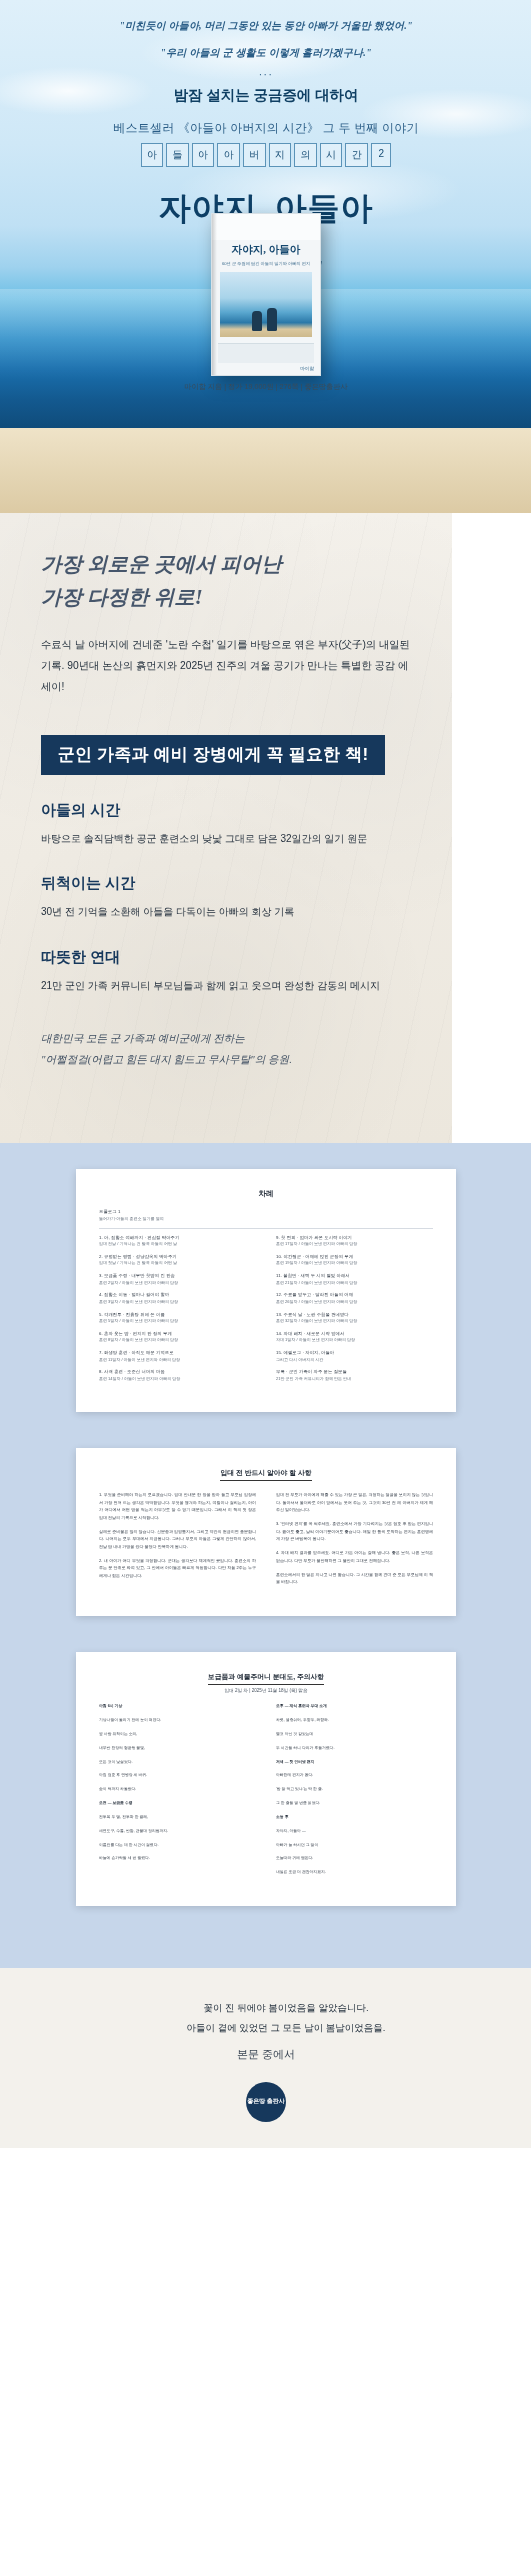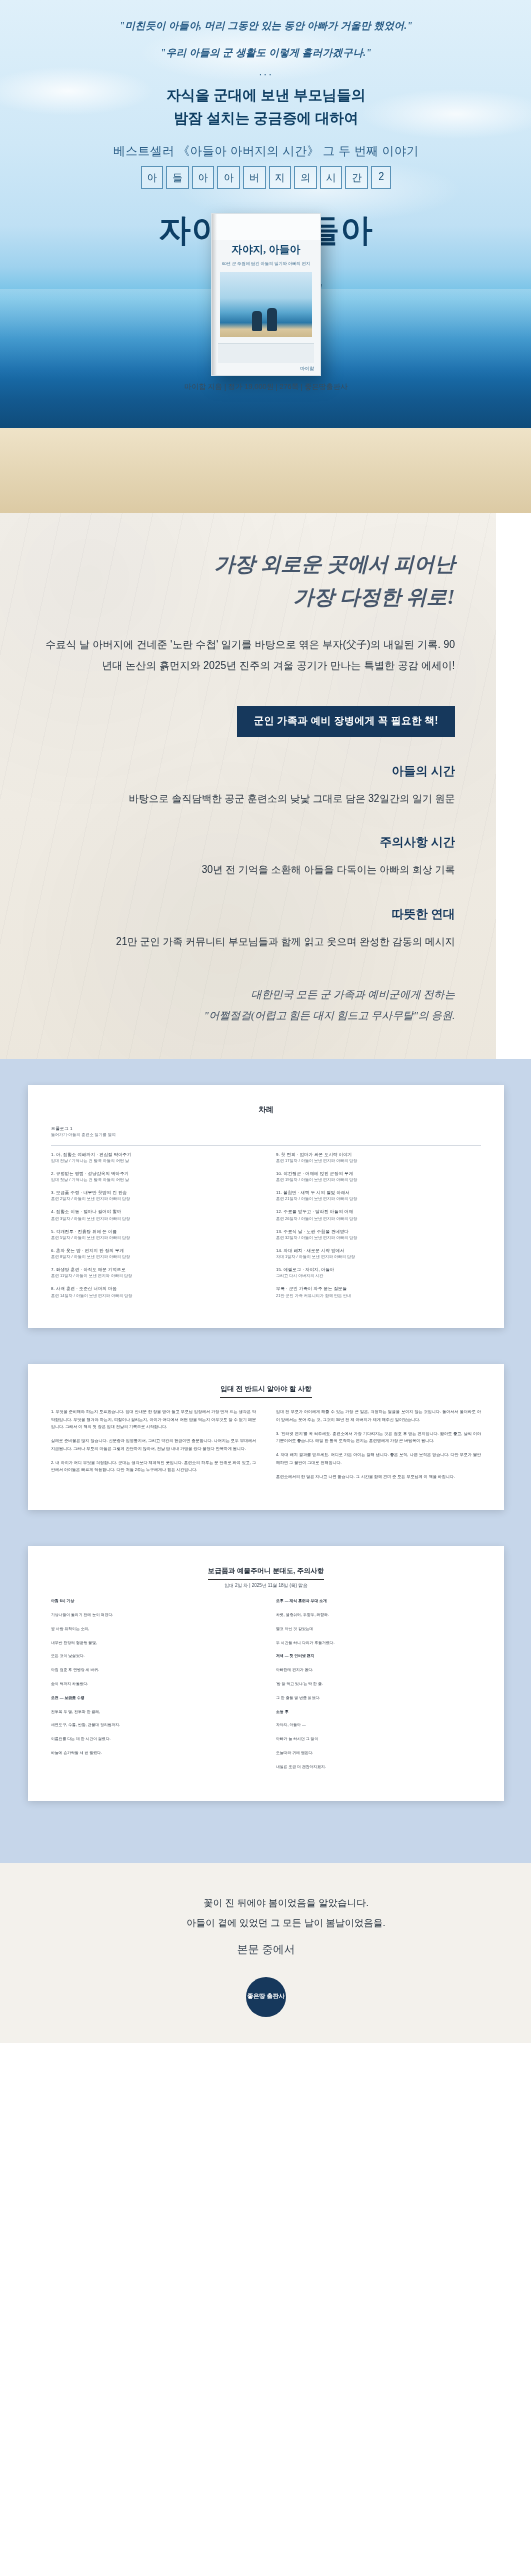--- a/index.html
+++ b/index.html
@@ -126,28 +126,28 @@
 
   .book-meta { position:absolute; left:0; right:0; top:382px; text-align:center; font-size:7.2px; color:#3b4a57; z-index:5; }
   .hero-bottom {
     position:absolute; left:0; right:0; bottom:18px; text-align:center; z-index:5;
     font-size:10px; color:#26313c; font-weight:bold; line-height:1.8;
   }
 
   
   .paper {
     position:relative;
-    width:496px;
-    padding:35px 41px 33px;
+    width:452px;
+    padding:35px 41px 72px;
     background:
       radial-gradient(circle at 18% 12%, rgba(0,0,0,.035), rgba(0,0,0,0) 38%),
       radial-gradient(circle at 82% 30%, rgba(0,0,0,.03), rgba(0,0,0,0) 40%),
       radial-gradient(circle at 45% 78%, rgba(0,0,0,.035), rgba(0,0,0,0) 42%),
       linear-gradient(180deg,#f5f2ec,#efebe3 55%,#ece7dd);
-    text-align:right;
+    text-align:left;
   }
   .paper:before {
     content:""; position:absolute; inset:0;
     background:
       repeating-linear-gradient(102deg, rgba(255,255,255,0) 0 29px, rgba(0,0,0,.018) 29px 30px),
       repeating-linear-gradient(14deg, rgba(255,255,255,0) 0 40px, rgba(0,0,0,.015) 40px 40px);
     pointer-events:none;
   }
   .paper > * { position:relative; z-index:2; }
   .paper-head {
@@ -158,45 +158,45 @@
     color:#46566b;
     line-height:1.6;
   }
   .paper-p {
     margin-top:20px;
     font-size:10.3px;
     line-height:2.05;
     color:#23303d;
   }
   .highlight-bar {
-    margin:30px auto 0;
+    margin:38px auto 0;
     display:inline-block;
     background:#16385c;
     color:#ffffff;
-    font-size:10px;
+    font-size:17px;
     font-weight:bold;
     padding:8.4px 16.7px;
     letter-spacing:0.2px;
   }
   .kv-block { margin-top:26px; }
-  .kv-title { font-size:12px; font-weight:bold; color:#16385c; }
+  .kv-title { font-size:15px; font-weight:bold; color:#16385c; }
   .kv-desc { margin-top:9px; font-size:10px; line-height:1.95; color:#25313e; }
   .hand-foot {
     margin-top:33px;
     font-family:"Liberation Serif", serif;
     font-style:italic;
     font-size:10.6px;
     line-height:2;
     color:#3d4d60;
   }
 
   
   .preview { background:#c6d6ea; padding:26px 0 26px; }
   .sheet {
-    width:476px; margin:0 auto 36px;
+    width:380px; margin:0 auto 36px;
     background:#ffffff;
     box-shadow:0 1.5px 7.6px rgba(0,0,0,.16);
     padding:20px 23px 23px;
   }
   .sheet + .sheet { margin-top:0; }
   .sheet-title { text-align:center; font-size:7.6px; font-weight:bold; color:#2b3440; margin-bottom:10.6px; }
   .toc-cols { display:flex; gap:20px; }
   .toc-col { flex:1; }
   .toc-item { margin-bottom:6.8px; }
   .toc-line1 { font-size:4.3px; color:#2c3642; line-height:1.5; letter-spacing:0.1px; }
@@ -238,21 +238,20 @@
   <section class="hero">
     <div class="sky-clouds"></div>
     <div class="sea-light"></div>
     <div class="sand"></div>
 
     <div class="hero-inner">
       <div class="quote-line">"미친듯이 아들아, 머리 그동안 있는 동안 아빠가 거울만 했었어."</div>
       <div class="quote-line second">"우리 아들의 군 생활도 이렇게 흘러가겠구나."</div>
       <div class="dots">···</div>
       <div class="hero-headline">
-        <div>자식을 군대에 보낸 부모님들의</div>
         <div>밤잠 설치는 궁금증에 대하여</div>
       </div>
 
       <div class="series-label">베스트셀러 《아들아 아버지의 시간》 그 두 번째 이야기</div>
 
       <div class="boxed-title">
         <span>아</span>
         <span>들</span>
         <span>아</span>
         <span>아</span>
@@ -303,21 +302,21 @@
 
     <div class="paper-p">수료식 날 아버지에 건네준 '노란 수첩' 일기를 바탕으로 엮은 부자(父子)의 내일된 기록.  90년대 논산의 흙먼지와 2025년 진주의 겨울 공기가 만나는 특별한 공감 에세이!</div>
 
     <div class="highlight-bar">군인 가족과 예비 장병에게 꼭 필요한 책!</div>
 
     <div class="kv-block">
       <div class="kv-title">아들의 시간</div>
       <div class="kv-desc">바탕으로 솔직담백한 공군 훈련소의 낮낯 그대로 담은 32일간의 일기 원문</div>
     </div>
     <div class="kv-block">
-      <div class="kv-title">주의사항 시간</div>
+      <div class="kv-title">뒤척이는 시간</div>
       <div class="kv-desc">30년 전 기억을 소환해 아들을 다독이는 아빠의 회상 기록</div>
     </div>
     <div class="kv-block">
       <div class="kv-title">따뜻한 연대</div>
       <div class="kv-desc">21만 군인 가족 커뮤니티 부모님들과 함께 읽고 웃으며 완성한 감동의 메시지</div>
     </div>
 
     <div class="hand-foot">
       <div>대한민국 모든 군 가족과 예비군에게 전하는</div>
       <div>"어쩔절걸(어렵고 힘든 대지 힘드고 무사무탈"의 응원.</div>

